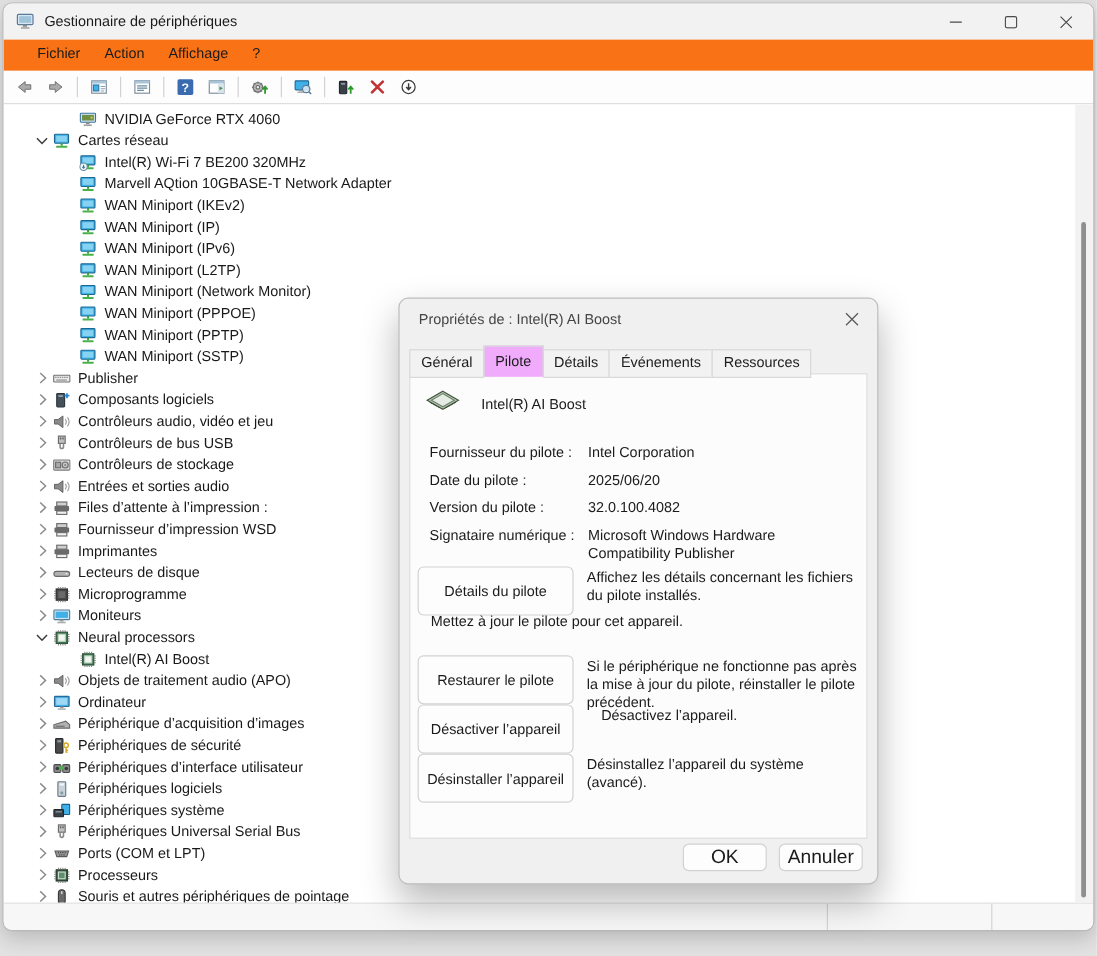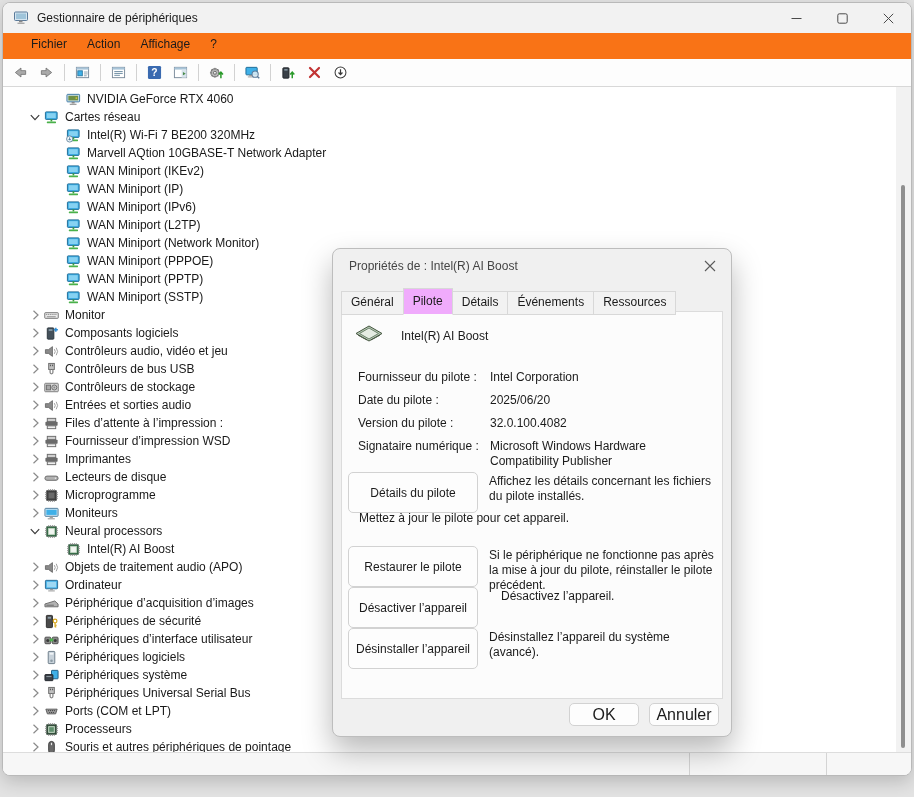--- a/index.html
+++ b/index.html
@@ -377,21 +377,21 @@
                 <rect x="2" y="6.3" width="1.4" height="1.2"></rect>
                 <rect x="4" y="6.3" width="1.4" height="1.2"></rect>
                 <rect x="6" y="6.3" width="1.4" height="1.2"></rect>
                 <rect x="8" y="6.3" width="1.4" height="1.2"></rect>
                 <rect x="10" y="6.3" width="1.4" height="1.2"></rect>
                 <rect x="12" y="6.3" width="1.4" height="1.2"></rect>
                 <rect x="3" y="8.7" width="9.5" height="1.2"></rect>
               </g>
             </svg>
           </span>
-          <span class="tree-label">Monitor</span>
+          <span class="tree-label">Publisher</span>
         </div>
         <div class="tree-row lvl1">
           <span class="chevron">
             <svg width="11" height="12" viewBox="0 0 11 12">
               <path d="M3.5 1.8 L8 6 L3.5 10.2" stroke="#8a8a8a" stroke-width="1.2" fill="none"></path>
             </svg>
           </span>
           <span class="tree-icon">
             <svg viewBox="0 0 16 16" width="15" height="15">
               <rect x="3.5" y="2" width="7" height="12" rx="0.8" fill="#44505a" stroke="#2a343c"></rect>

